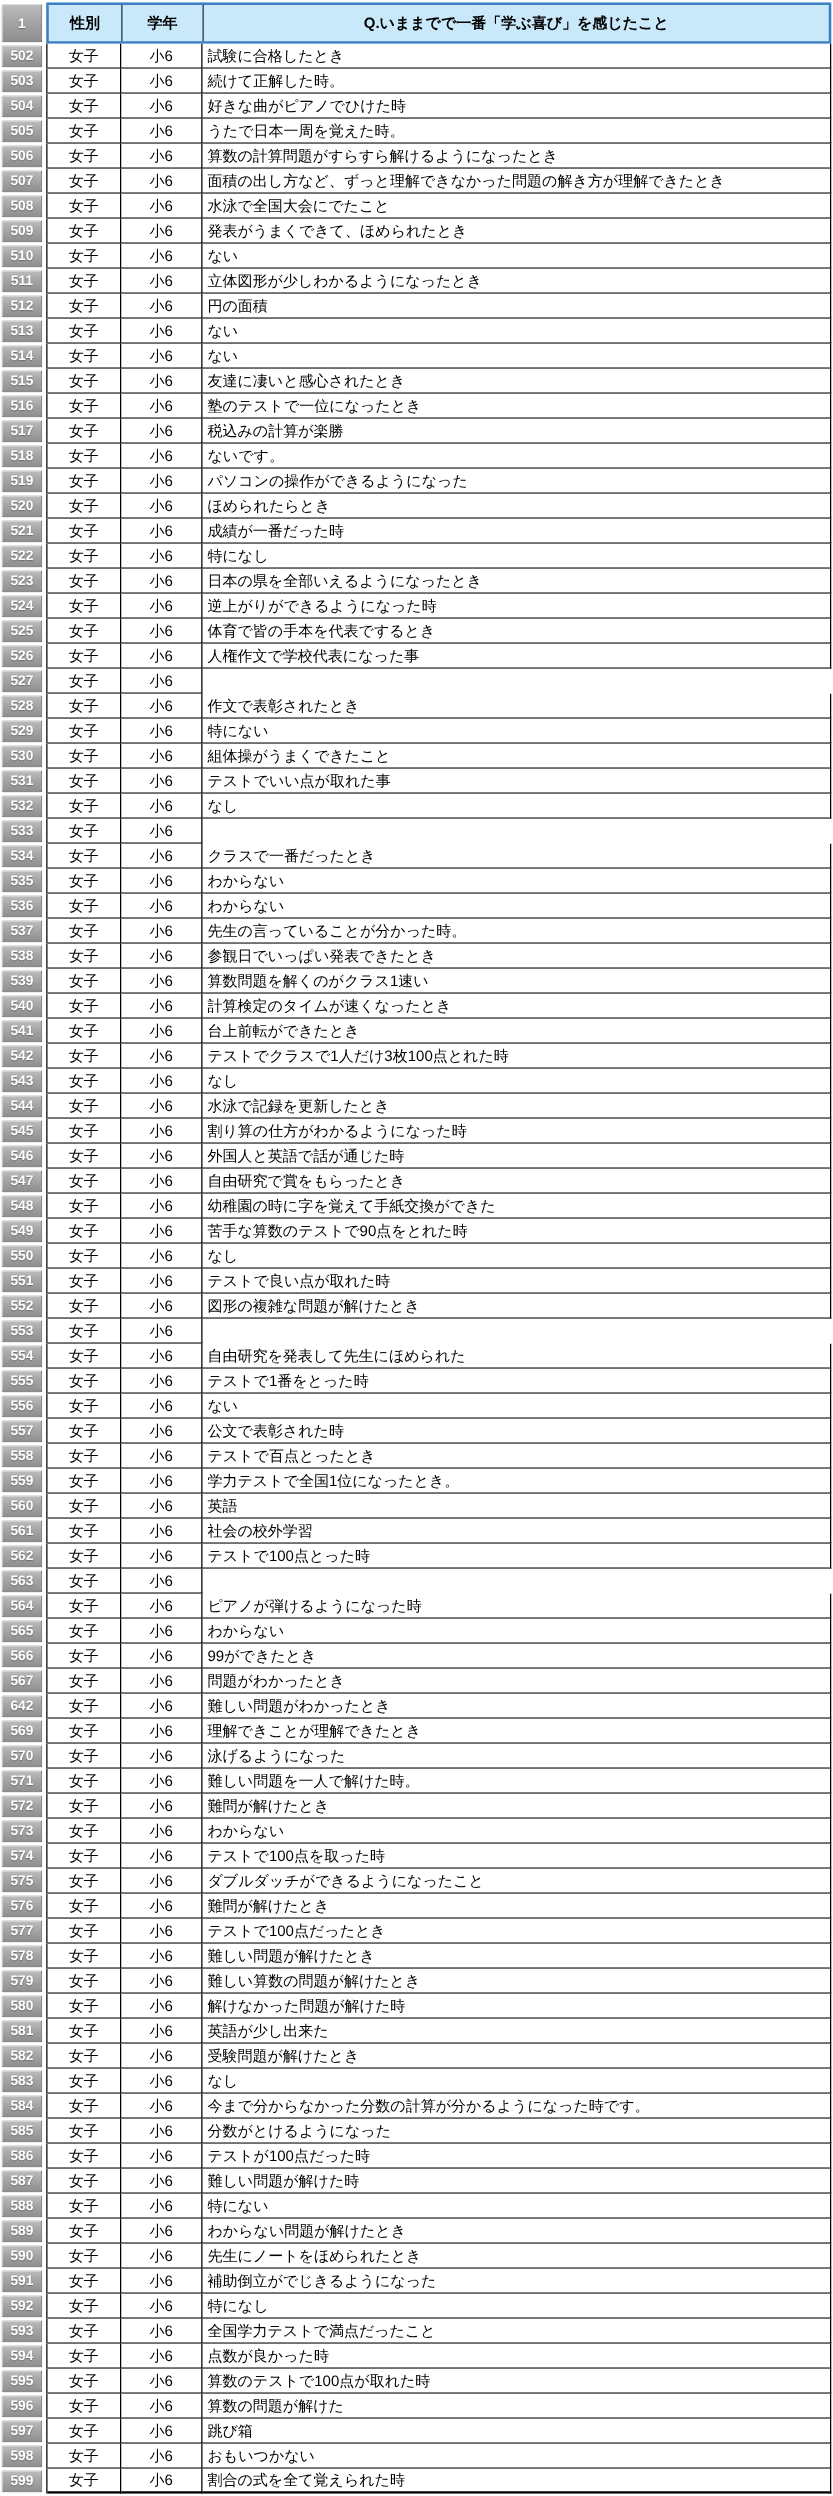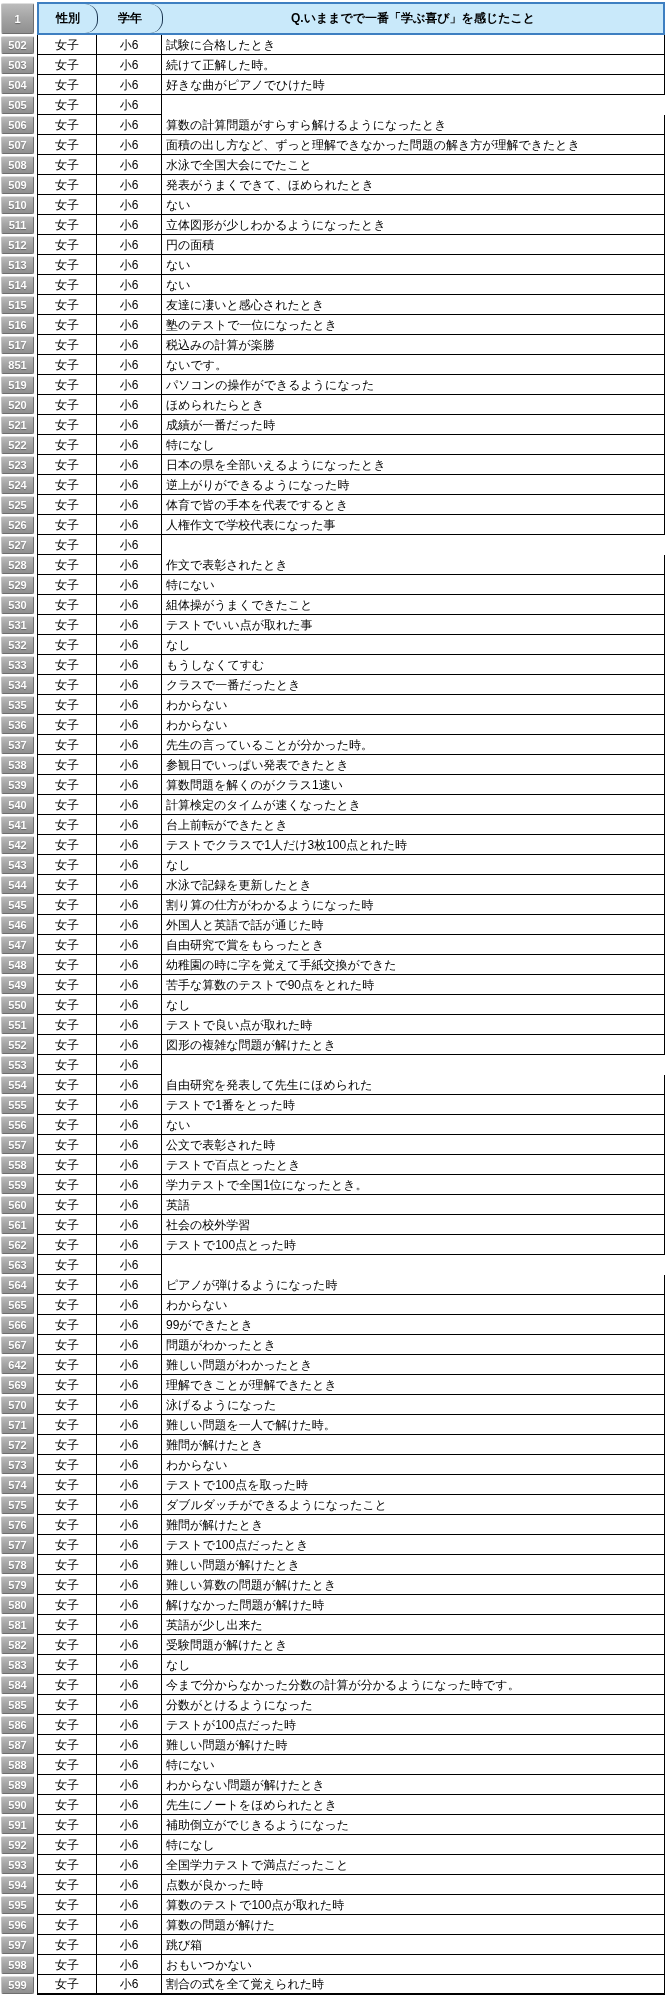--- a/index.html
+++ b/index.html
@@ -39,21 +39,20 @@
     flex:1;display:flex;
     box-sizing:border-box;
     border:2px solid #3e7fc1;
     background:#c9e9fa;
   }
   .hdr-cell{
     box-sizing:border-box;
     display:flex;align-items:center;justify-content:center;
     font-size:12px;font-weight:bold;color:#000;
     border-right:1px solid #17324d;
-    border-radius:13px;
   }
   .hdr-cell:last-child{border-right:none;}
 
   
   .drow{height:20px;}
   .cells{
     flex:1;display:flex;
     border-left:1px solid #000;
     box-sizing:border-box;
     background:#ffffff;
@@ -128,20 +127,21 @@
     </div>
   </div>
       <div class="srow drow">
     <div class="rh-slot">
       <div class="rh-btn">505</div>
     </div>
     <div class="gapcol"></div>
     <div class="cells">
       <div class="cell c-gender">女子</div>
       <div class="cell c-grade">小6</div>
+      <div class="cell c-answer">うたで日本一周を覚えた時。</div>
     </div>
   </div>
       <div class="srow drow">
     <div class="rh-slot">
       <div class="rh-btn">506</div>
     </div>
     <div class="gapcol"></div>
     <div class="cells">
       <div class="cell c-gender">女子</div>
       <div class="cell c-grade">小6</div>
@@ -264,21 +264,21 @@
     </div>
     <div class="gapcol"></div>
     <div class="cells">
       <div class="cell c-gender">女子</div>
       <div class="cell c-grade">小6</div>
       <div class="cell c-answer">税込みの計算が楽勝</div>
     </div>
   </div>
       <div class="srow drow">
     <div class="rh-slot">
-      <div class="rh-btn">851</div>
+      <div class="rh-btn">518</div>
     </div>
     <div class="gapcol"></div>
     <div class="cells">
       <div class="cell c-gender">女子</div>
       <div class="cell c-grade">小6</div>
       <div class="cell c-answer">ないです。</div>
     </div>
   </div>
       <div class="srow drow">
     <div class="rh-slot">
@@ -434,21 +434,20 @@
     </div>
   </div>
       <div class="srow drow">
     <div class="rh-slot">
       <div class="rh-btn">533</div>
     </div>
     <div class="gapcol"></div>
     <div class="cells">
       <div class="cell c-gender">女子</div>
       <div class="cell c-grade">小6</div>
-      <div class="cell c-answer">もうしなくてすむ</div>
     </div>
   </div>
       <div class="srow drow">
     <div class="rh-slot">
       <div class="rh-btn">534</div>
     </div>
     <div class="gapcol"></div>
     <div class="cells">
       <div class="cell c-gender">女子</div>
       <div class="cell c-grade">小6</div>

